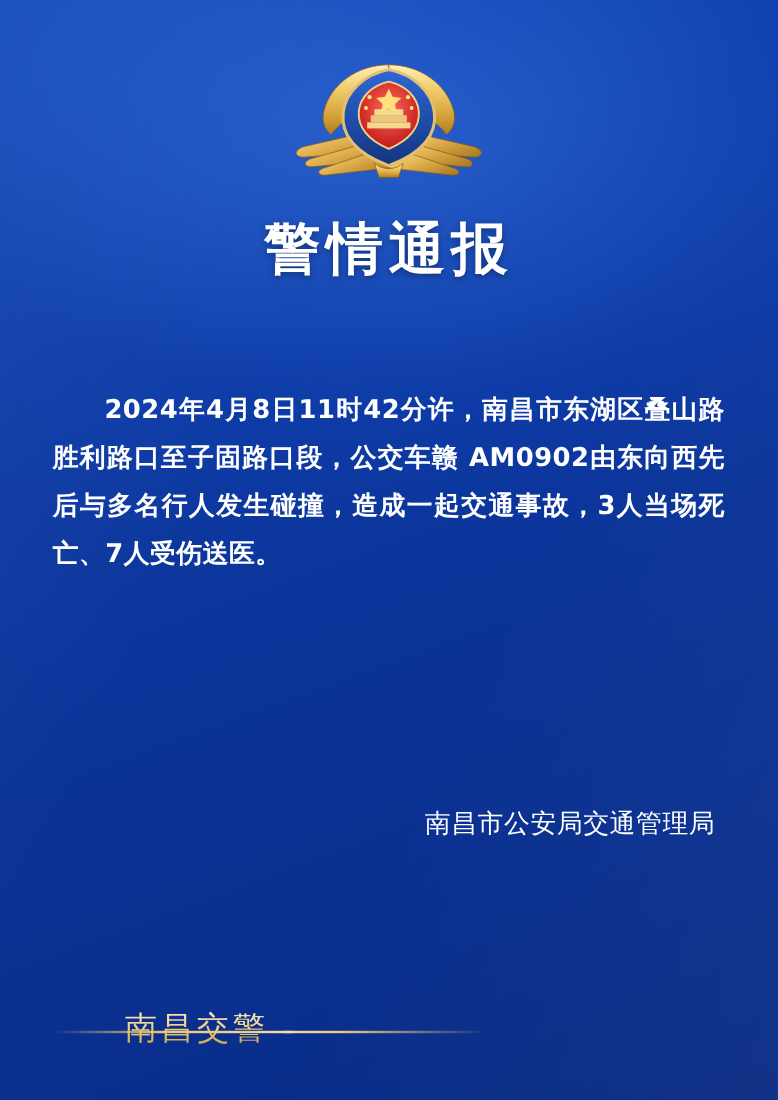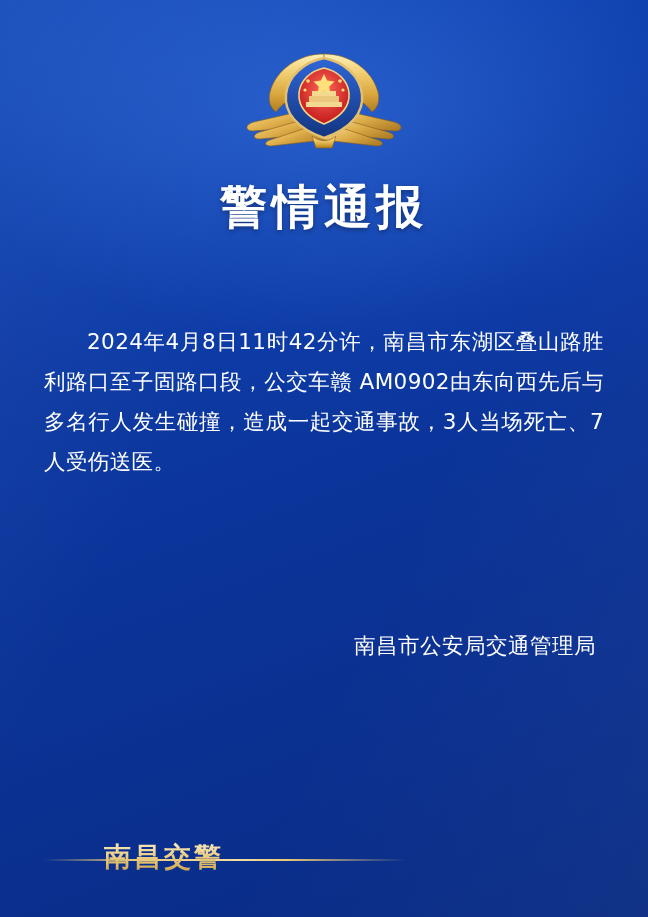--- a/index.html
+++ b/index.html
@@ -72,34 +72,35 @@
     top: 322px;
     left: 44px;
     width: 560px;
     color: #ffffff;
     font-family: "DejaVu Sans", "Liberation Sans", sans-serif;
     font-size: 21.5px;
     line-height: 40px;
     letter-spacing: 0.4px;
     text-align: justify;
     text-justify: inter-character;
+    font-weight: bold;
   }
   .body-text p {
     margin: 0 0 2px 0;
     text-indent: 2em;
   }
 
   
   .signature {
     position: absolute;
     right: 52px;
-    top: 627px;
+    top: 666px;
     text-align: left;
     color: #ffffff;
-    font-family: Liberation Mono, monospace;
+    font-family: Liberation Sans, sans-serif;
     font-size: 21.5px;
     line-height: 40px;
     letter-spacing: 0.5px;
   }
 
   
   .footer {
     position: absolute;
     left: 0;
     right: 0;
@@ -118,21 +119,21 @@
     left: 236px;
     width: 170px;
     background: linear-gradient(to right, #f3dea6 0%, #e8c878 30%, rgba(232,200,120,0) 100%);
   }
   .footer-label {
     position: absolute;
     left: 104px;
     top: 10px;
     font-family: "DejaVu Serif", "Liberation Serif", serif;
     font-size: 27px;
-    font-weight: bold;
+    font-weight: normal;
     letter-spacing: 3px;
     color: #f2dca2;
     background: linear-gradient(180deg, #fdf1cc 0%, #e9c87a 55%, #c79c45 100%);
     -webkit-background-clip: text;
     background-clip: text;
     -webkit-text-fill-color: transparent;
   }
 </style>
 </head>
 <body>

